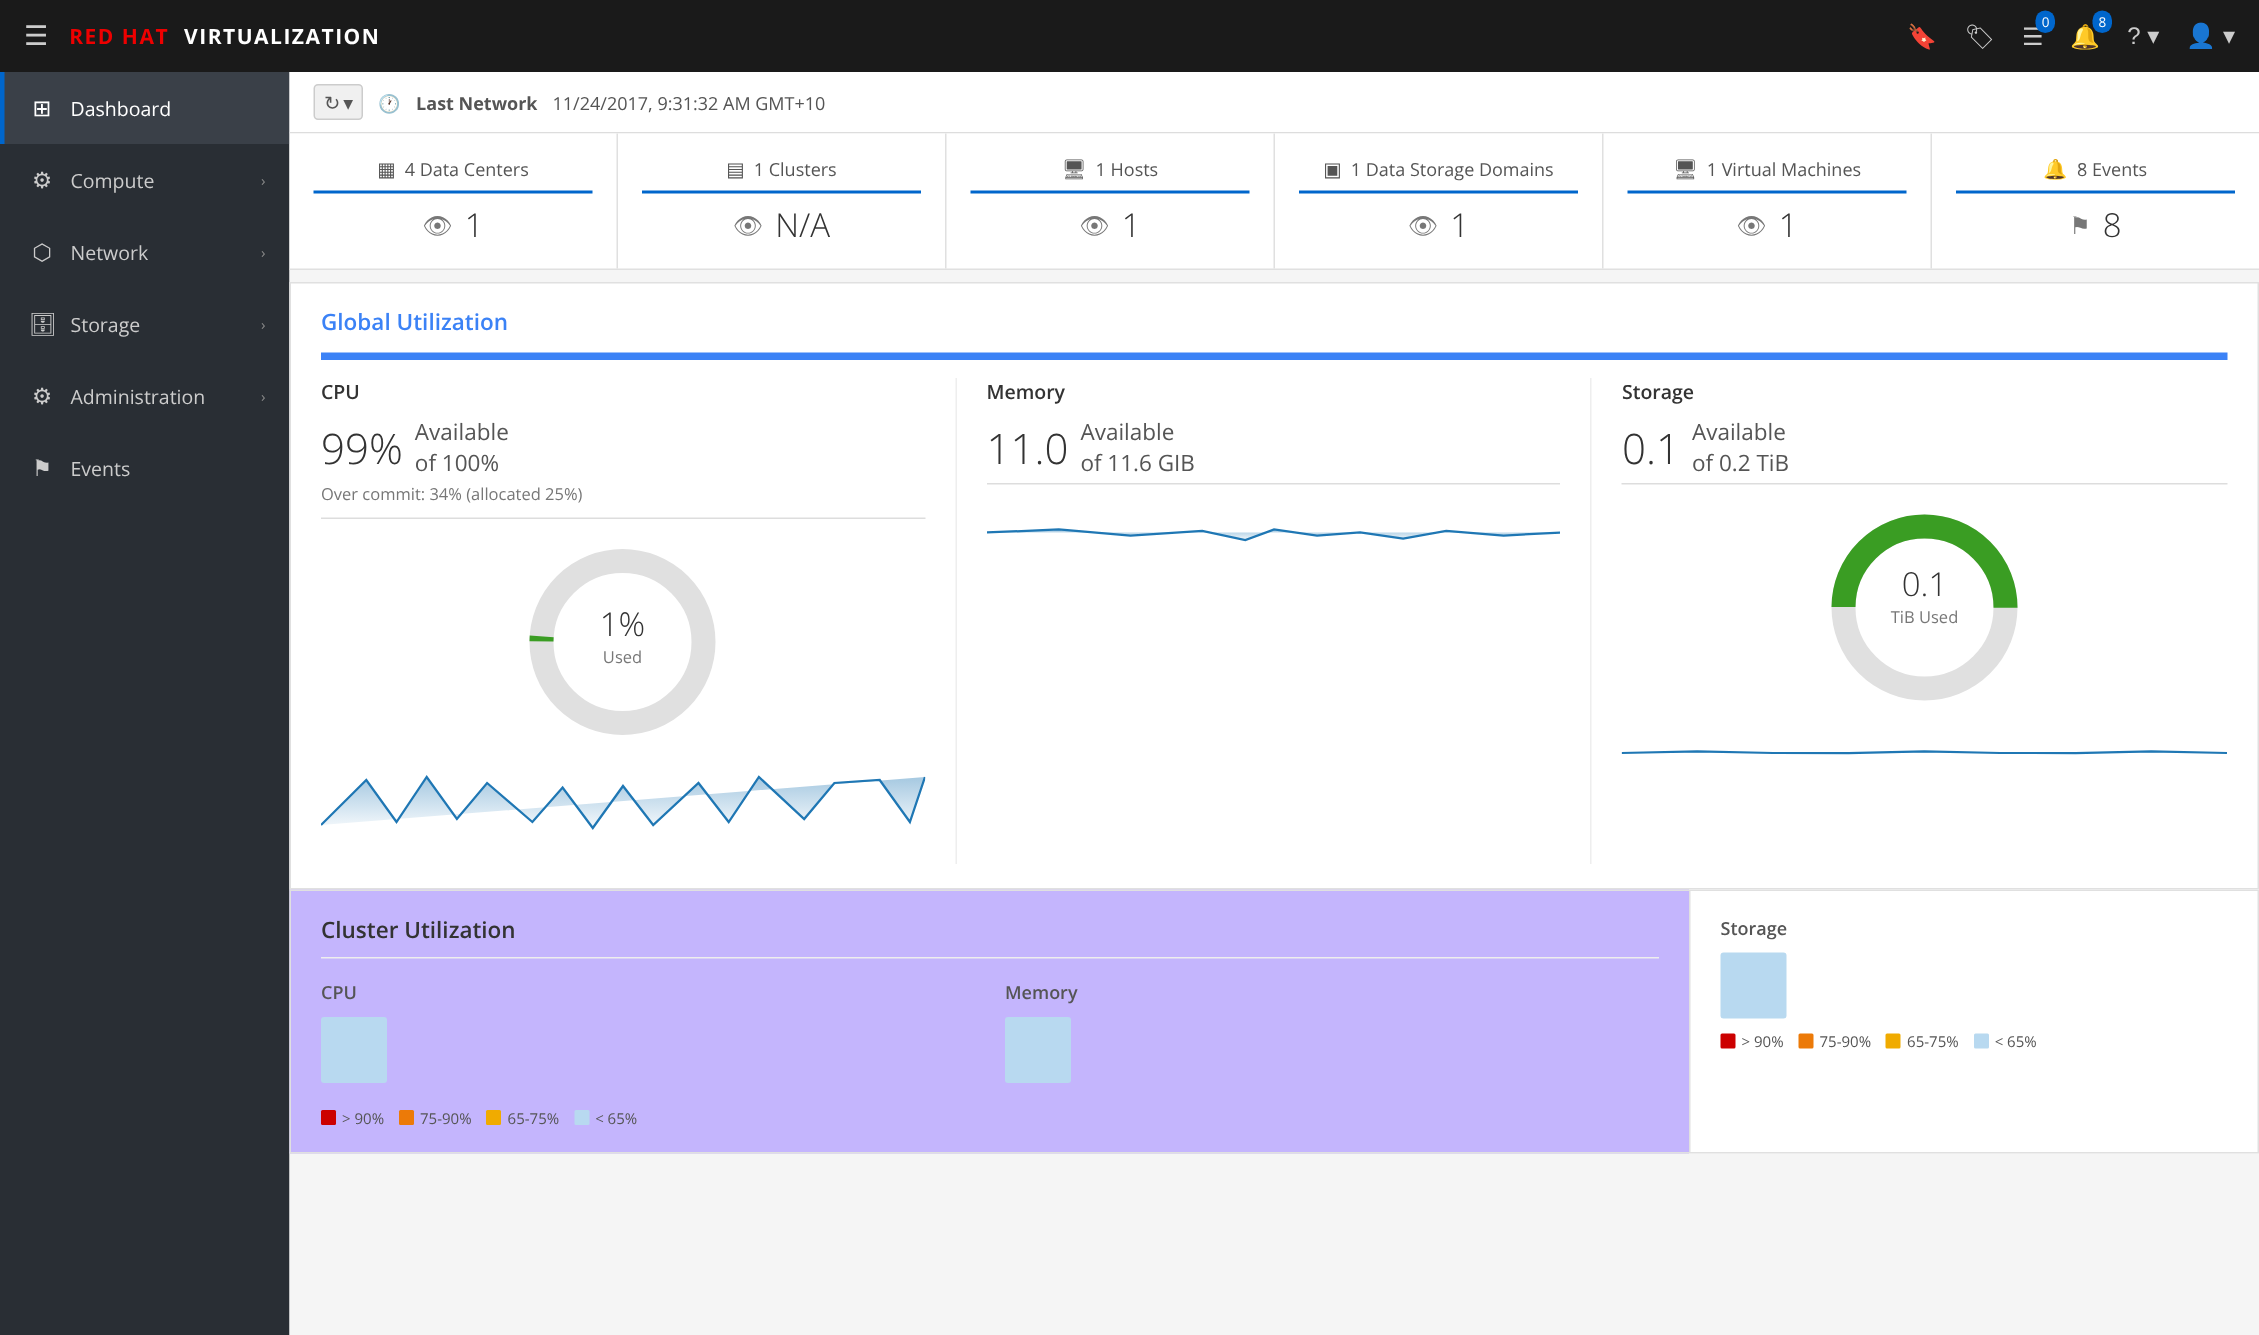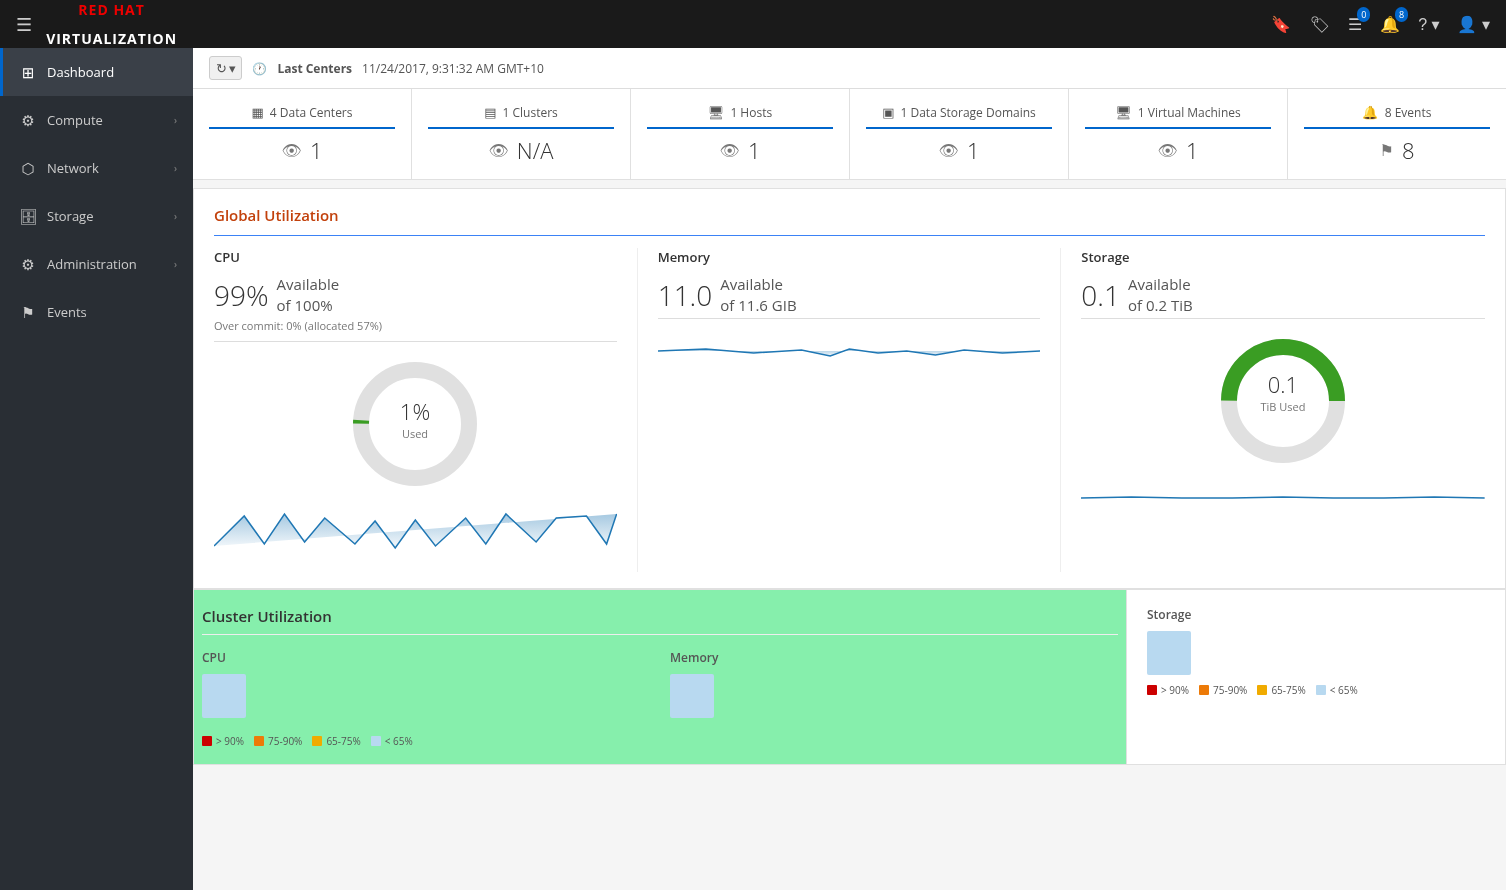--- a/index.html
+++ b/index.html
@@ -16,21 +16,20 @@
       z-index: 100;
     }
     .navbar-brand {
       display: flex;
       align-items: center;
       gap: 10px;
       color: #fff;
       font-size: 14px;
       font-weight: bold;
       letter-spacing: 1px;
-      flex-direction: column;
     }
     .navbar-brand .red { color: #e00; }
     .navbar-spacer { flex: 1; }
     .navbar-icons {
       display: flex;
       align-items: center;
       gap: 18px;
       color: #ccc;
       font-size: 16px;
     }
@@ -162,23 +161,23 @@
       font-size: 22px;
       font-weight: 300;
       color: #333;
       margin-top: 4px;
     }
     .summary-card-count .eye-icon { font-size: 16px; color: #777; }
     .summary-card-count .flag-icon { font-size: 16px; color: #777; }
     .section-title {
       font-size: 15px;
       font-weight: 600;
-      color: #c2410c;
+      color: #3b82f6;
       padding-bottom: 10px;
-      border-bottom: 1px solid #3b82f6;
+      border-bottom: 5px solid #3b82f6;
       margin-bottom: 12px;
     }
 
     
     .global-util {
       background: #fff;
       border: 1px solid #e0e0e0;
       margin: 8px 0 0 0;
     }
     .global-util-inner {
@@ -244,24 +243,24 @@
     .sparkline-svg { width: 100%; height: 50px; }
 
     
     .bottom-row {
       display: flex;
       gap: 0;
       margin-top: 0;
     }
     .cluster-util {
       flex: 1;
-      background: #86efac;
+      background: #c4b5fd;
       border: 1px solid #e0e0e0;
       border-right: none;
-      padding: 16px 8px;
+      padding: 16px 20px;
     }
     .storage-util {
       width: 380px;
       background: #fff;
       border: 1px solid #e0e0e0;
       padding: 16px 20px;
     }
     .cluster-util-title, .storage-util-title {
       font-size: 15px;
       font-weight: 600;
@@ -368,21 +367,21 @@
   </nav>
 
   <div class="main-content">
 
     <div class="top-bar">
       <div class="refresh-btn">
         <span>↻</span>
         <span>▾</span>
       </div>
       <span class="clock-icon">🕐</span>
-      <strong>Last Centers</strong>
+      <strong>Last Network</strong>
       <span>11/24/2017, 9:31:32 AM GMT+10</span>
     </div>
 
     <div class="summary-row">
       <div class="summary-card">
         <div class="summary-card-header">
           <span class="card-icon">▦</span>
           <span>4 Data Centers</span>
         </div>
         <div class="summary-card-count">
@@ -449,21 +448,21 @@
 
           <div class="util-col">
             <div class="util-col-title">CPU</div>
             <div class="util-stats">
               <span class="util-percent">99%</span>
               <div class="util-avail">
                 <div>Available</div>
                 <div>of 100%</div>
               </div>
             </div>
-            <div class="util-overcommit">Over commit: 0% (allocated 57%)</div>
+            <div class="util-overcommit">Over commit: 34% (allocated 25%)</div>
             <hr class="util-divider">
             <div class="donut-wrap">
               <svg class="donut-svg" width="140" height="140" viewBox="0 0 140 140">
                 <circle cx="70" cy="70" r="54" fill="none" stroke="#e0e0e0" stroke-width="16"></circle>
                 <circle cx="70" cy="70" r="54" fill="none" stroke="#3a9d23" stroke-width="16" stroke-dasharray="3.39 335.92" stroke-dashoffset="84.8" transform="rotate(-90 70 70)"></circle>
                 <text x="70" y="66" text-anchor="middle" font-size="22" font-weight="300" fill="#333">1%</text>
                 <text x="70" y="84" text-anchor="middle" font-size="11" fill="#777">Used</text>
               </svg>
             </div>
             <div class="sparkline-wrap">

